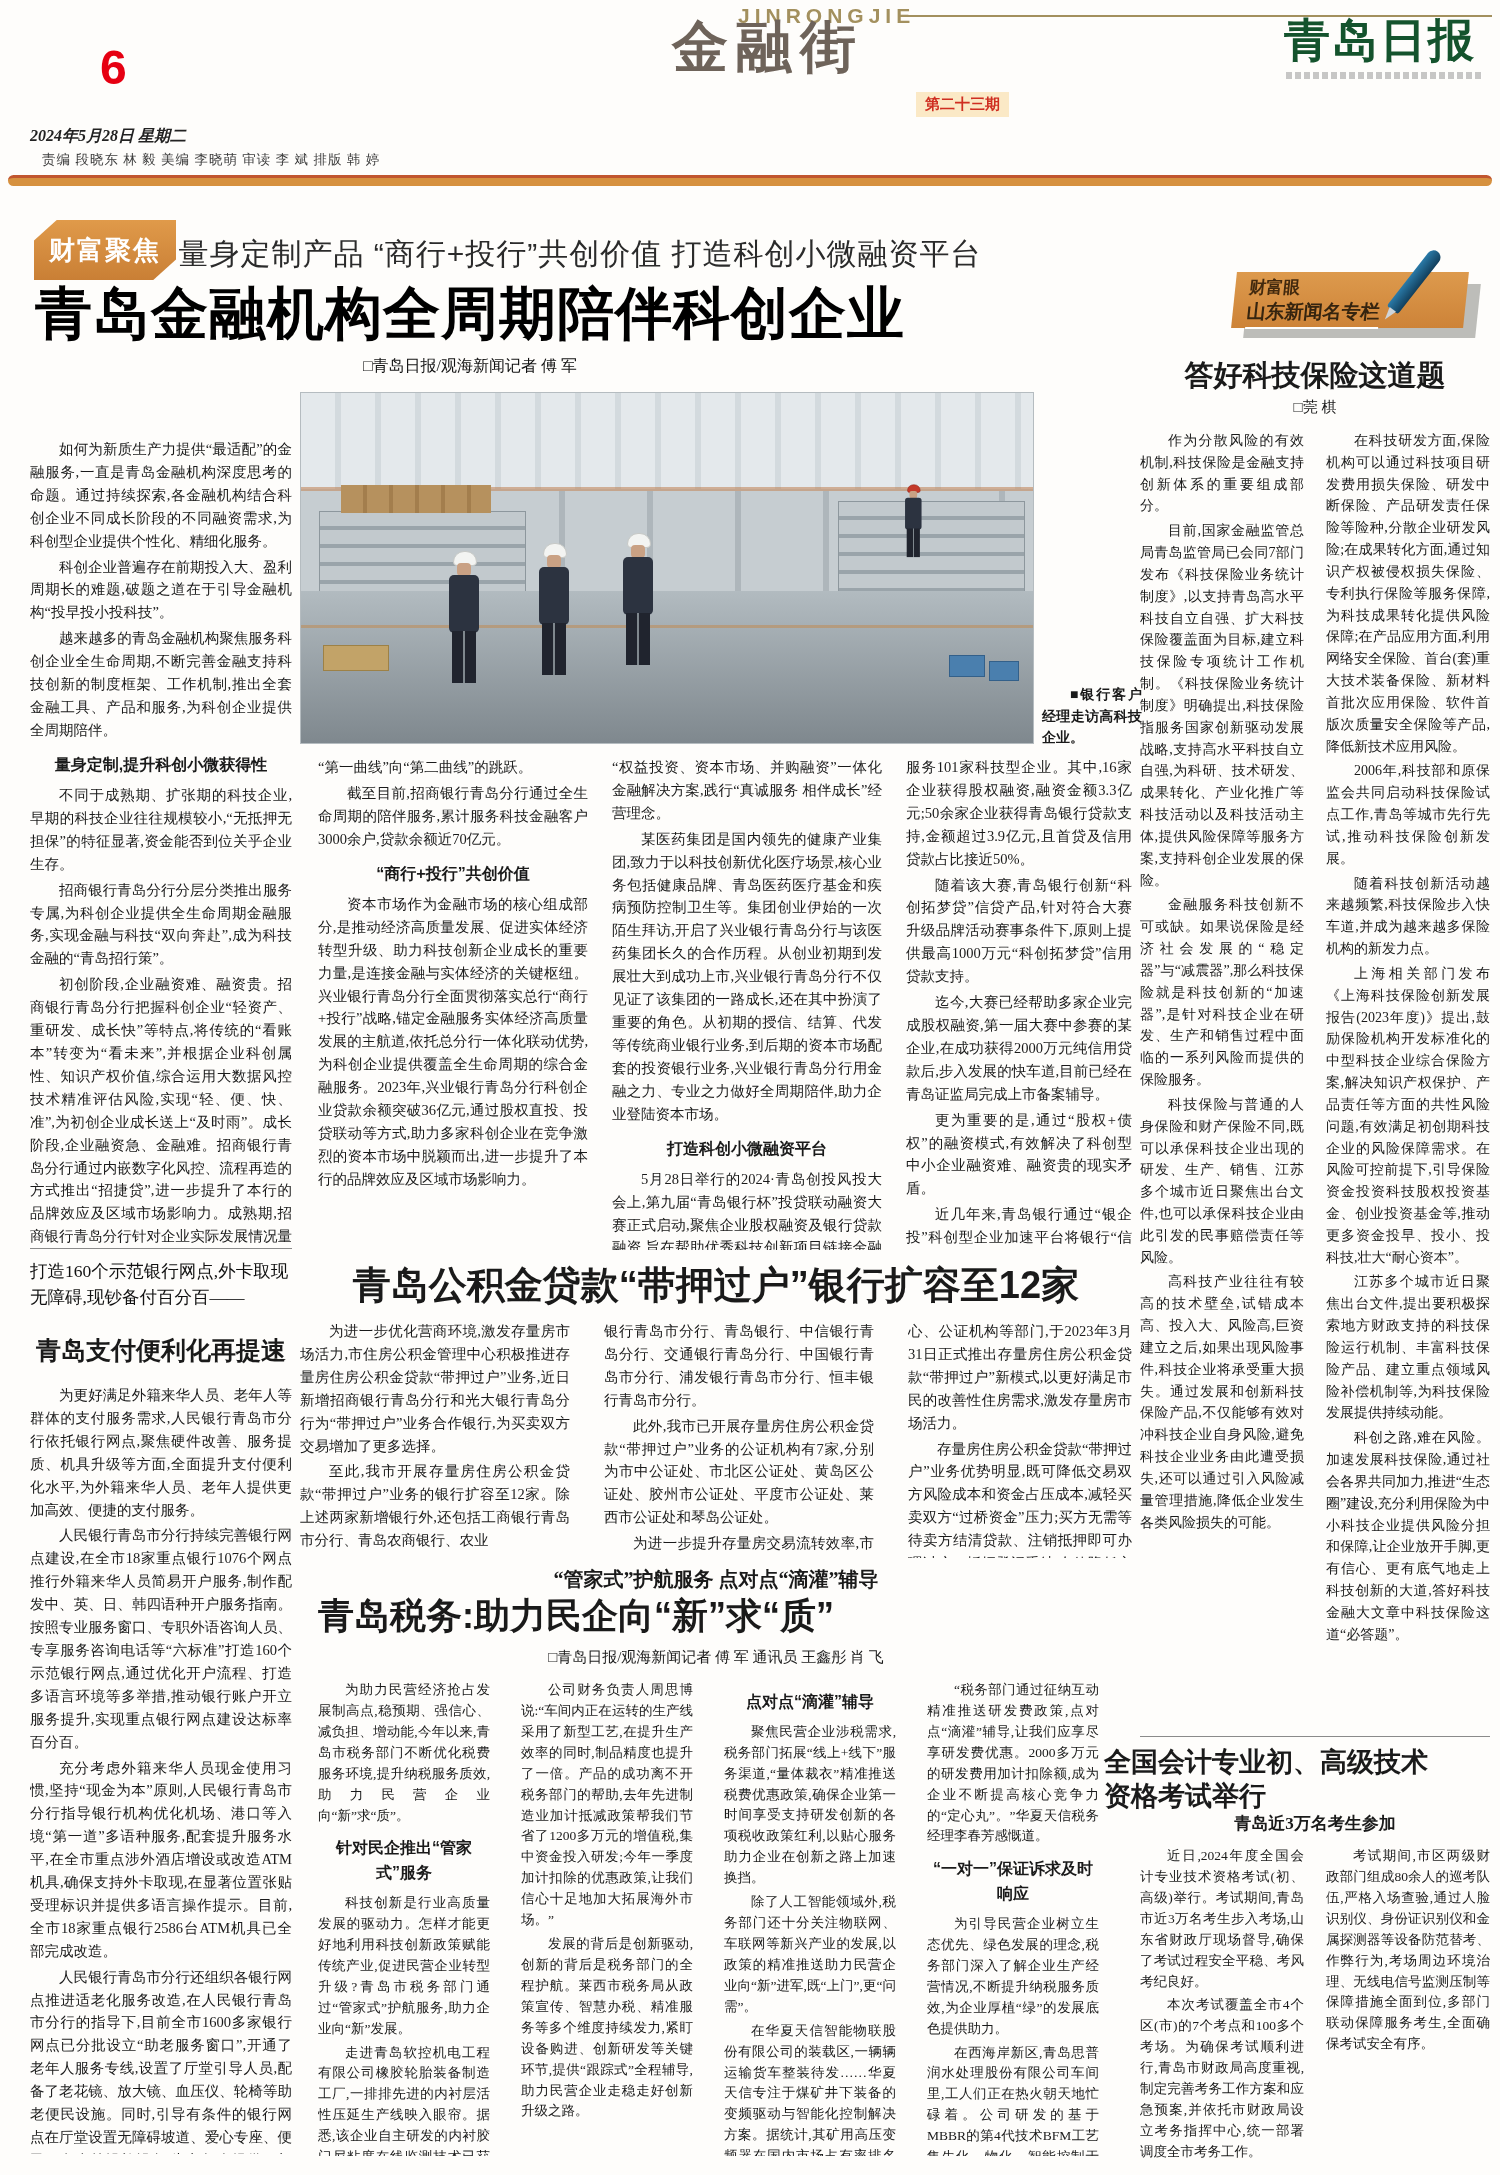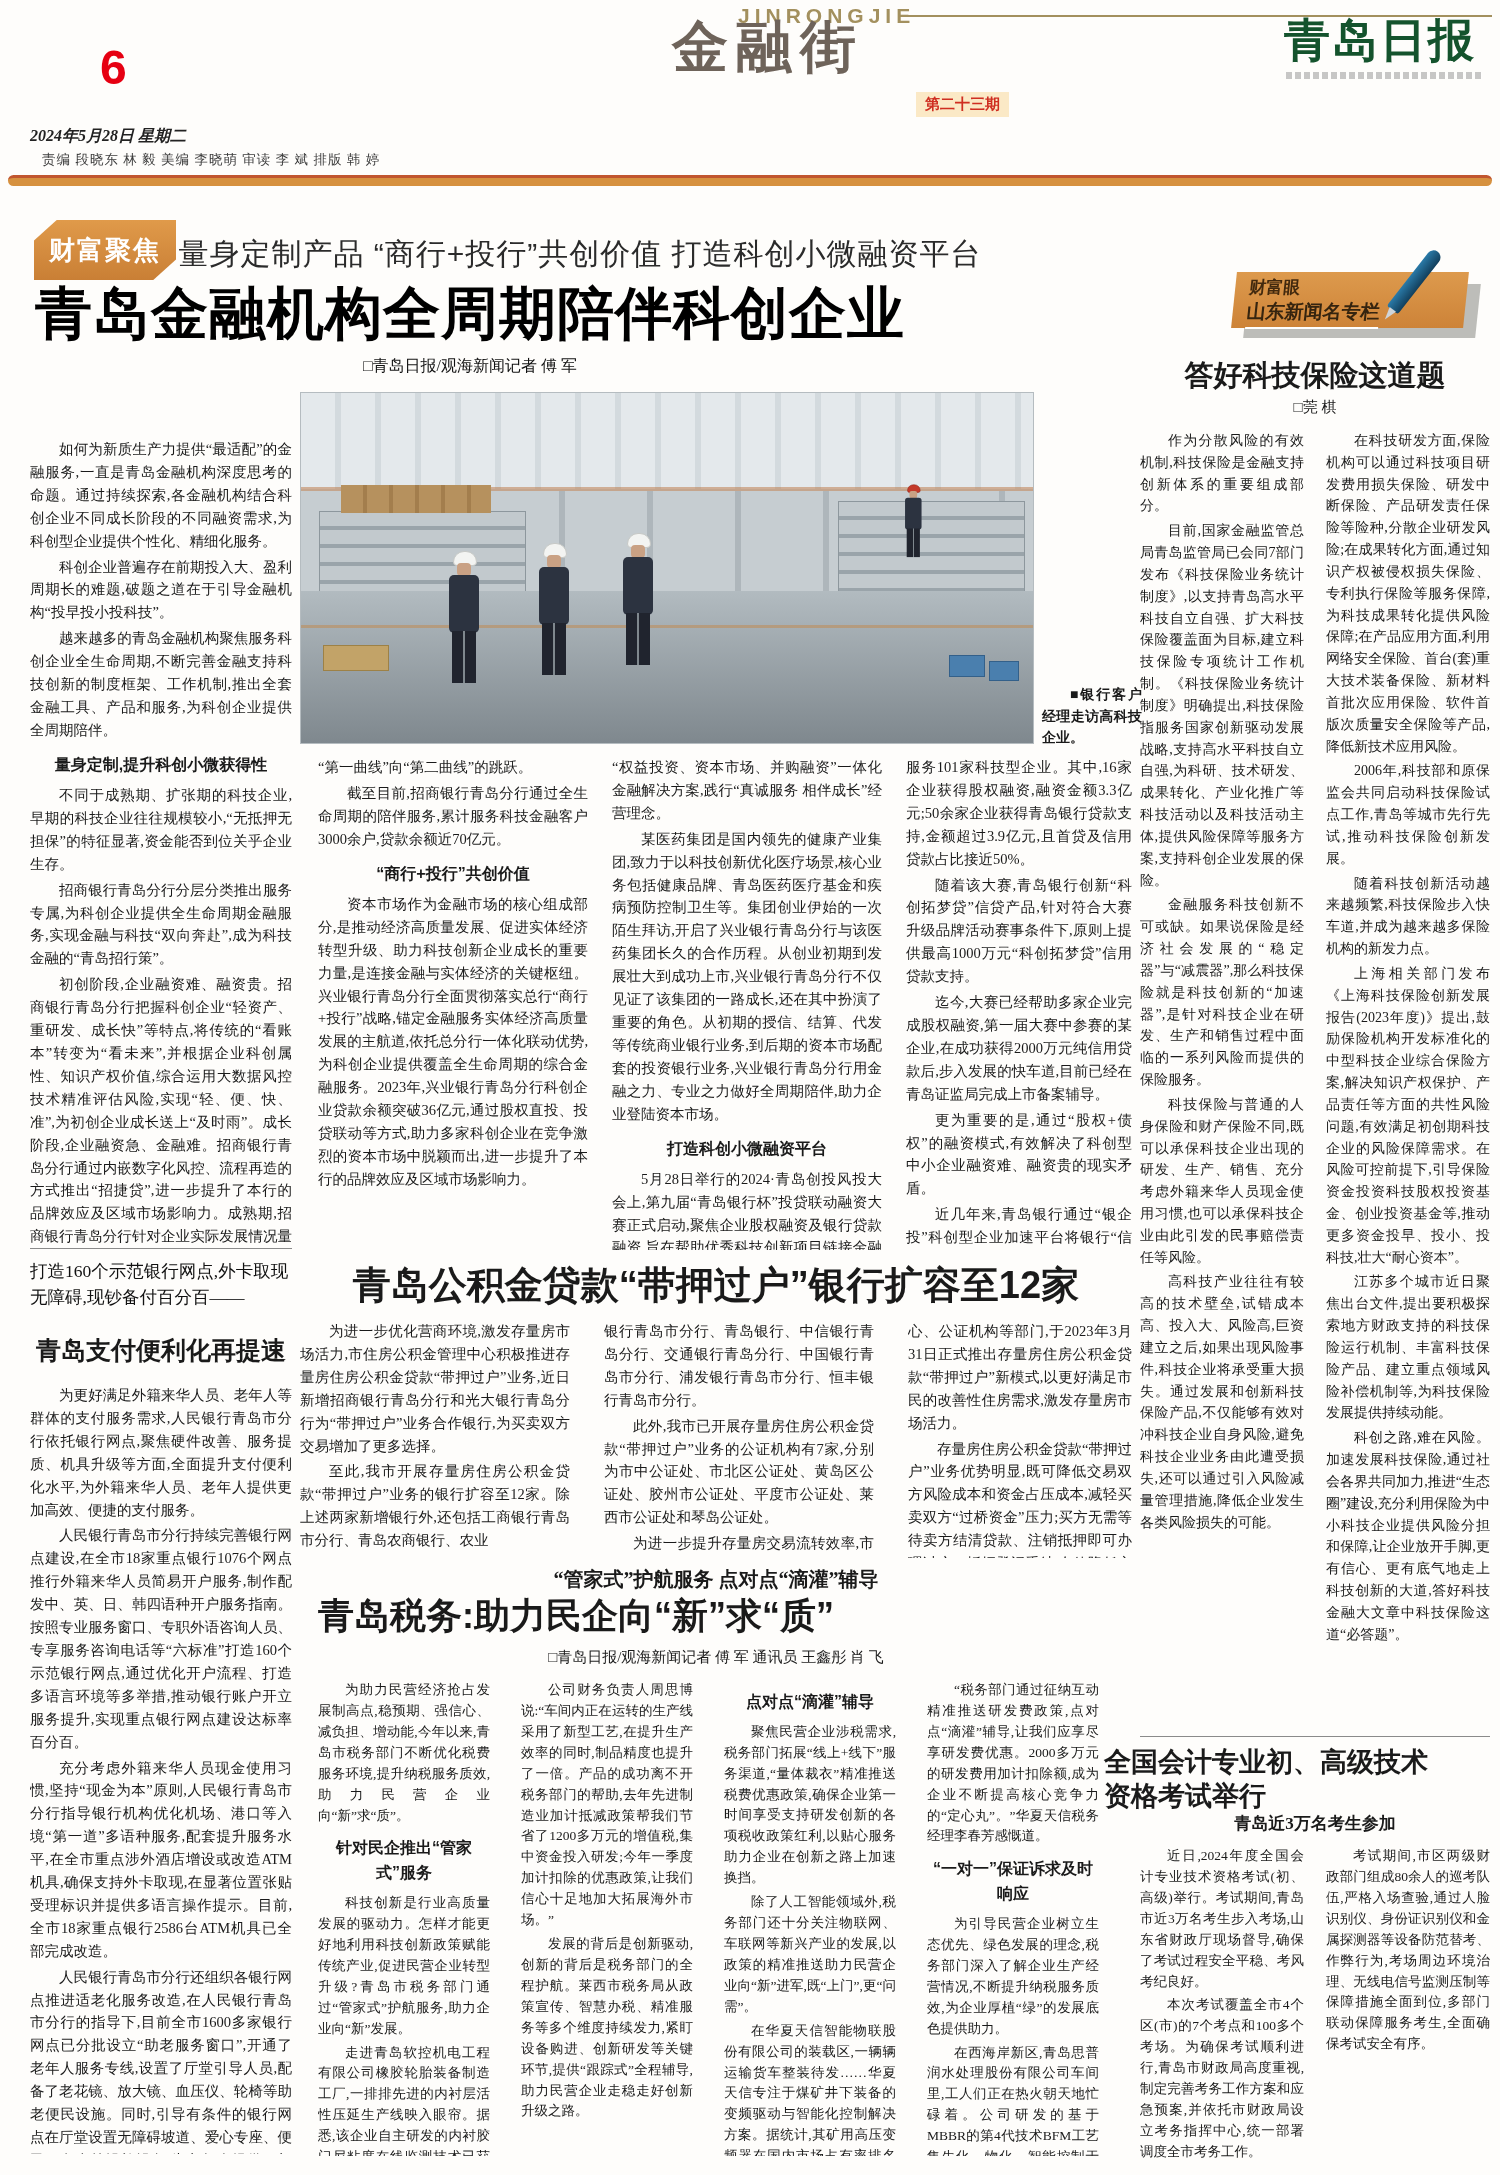--- a/index.html
+++ b/index.html
@@ -193,21 +193,21 @@
     <div class="l1">财富眼</div>
     <div class="l2">山东新闻名专栏</div>
   </div>
   <div class="abs pen"></div>
   <div class="abs ins-headline">答好科技保险这道题</div>
   <div class="abs ins-byline">□莞  棋</div>
   <div class="abs col narrow" style="left:1140px;top:430px;width:164px;height:1296px;">
       <p>作为分散风险的有效机制,科技保险是金融支持创新体系的重要组成部分。</p>
       <p>目前,国家金融监管总局青岛监管局已会同7部门发布《科技保险业务统计制度》,以支持青岛高水平科技自立自强、扩大科技保险覆盖面为目标,建立科技保险专项统计工作机制。《科技保险业务统计制度》明确提出,科技保险指服务国家创新驱动发展战略,支持高水平科技自立自强,为科研、技术研发、成果转化、产业化推广等科技活动以及科技活动主体,提供风险保障等服务方案,支持科创企业发展的保险。</p>
       <p>金融服务科技创新不可或缺。如果说保险是经济社会发展的“稳定器”与“减震器”,那么科技保险就是科技创新的“加速器”,是针对科技企业在研发、生产和销售过程中面临的一系列风险而提供的保险服务。</p>
-      <p>科技保险与普通的人身保险和财产保险不同,既可以承保科技企业出现的研发、生产、销售、充分考虑外籍来华人员现金使用习惯,也可以承保科技企业由此引发的民事赔偿责任等风险。</p>
+      <p>科技保险与普通的人身保险和财产保险不同,既可以承保科技企业出现的研发、生产、销售、江苏多个城市近日聚焦出台文件,也可以承保科技企业由此引发的民事赔偿责任等风险。</p>
       <p>高科技产业往往有较高的技术壁垒,试错成本高、投入大、风险高,巨资建立之后,如果出现风险事件,科技企业将承受重大损失。通过发展和创新科技保险产品,不仅能够有效对冲科技企业自身风险,避免科技企业业务由此遭受损失,还可以通过引入风险减量管理措施,降低企业发生各类风险损失的可能。</p>
     </div>
   <div class="abs col narrow" style="left:1326px;top:430px;width:164px;height:1296px;">
       <p>在科技研发方面,保险机构可以通过科技项目研发费用损失保险、研发中断保险、产品研发责任保险等险种,分散企业研发风险;在成果转化方面,通过知识产权被侵权损失保险、专利执行保险等服务保障,为科技成果转化提供风险保障;在产品应用方面,利用网络安全保险、首台(套)重大技术装备保险、新材料首批次应用保险、软件首版次质量安全保险等产品,降低新技术应用风险。</p>
       <p>2006年,科技部和原保监会共同启动科技保险试点工作,青岛等城市先行先试,推动科技保险创新发展。</p>
       <p>随着科技创新活动越来越频繁,科技保险步入快车道,并成为越来越多保险机构的新发力点。</p>
       <p>上海相关部门发布《上海科技保险创新发展报告(2023年度)》提出,鼓励保险机构开发标准化的中型科技企业综合保险方案,解决知识产权保护、产品责任等方面的共性风险问题,有效满足初创期科技企业的风险保障需求。在风险可控前提下,引导保险资金投资科技股权投资基金、创业投资基金等,推动更多资金投早、投小、投科技,壮大“耐心资本”。</p>
       <p>江苏多个城市近日聚焦出台文件,提出要积极探索地方财政支持的科技保险运行机制、丰富科技保险产品、建立重点领域风险补偿机制等,为科技保险发展提供持续动能。</p>
       <p>科创之路,难在风险。加速发展科技保险,通过社会各界共同加力,推进“生态圈”建设,充分利用保险为中小科技企业提供风险分担和保障,让企业放开手脚,更有信心、更有底气地走上科技创新的大道,答好科技金融大文章中科技保险这道“必答题”。</p>
     </div>

